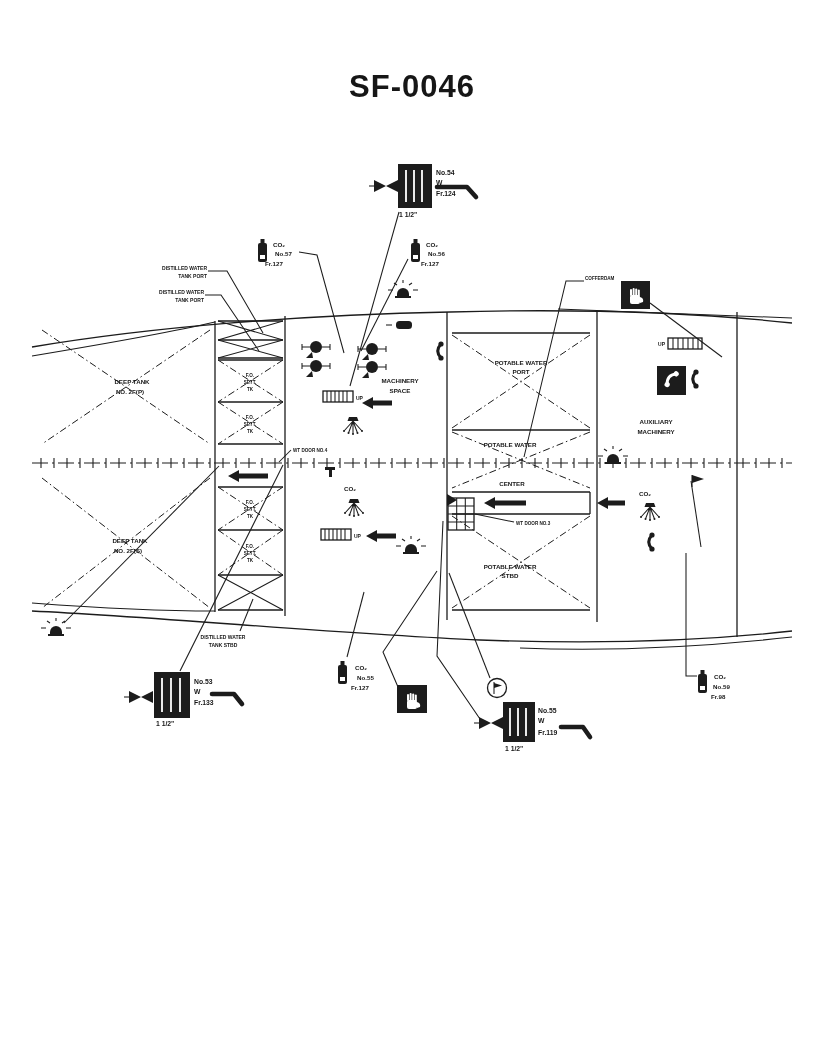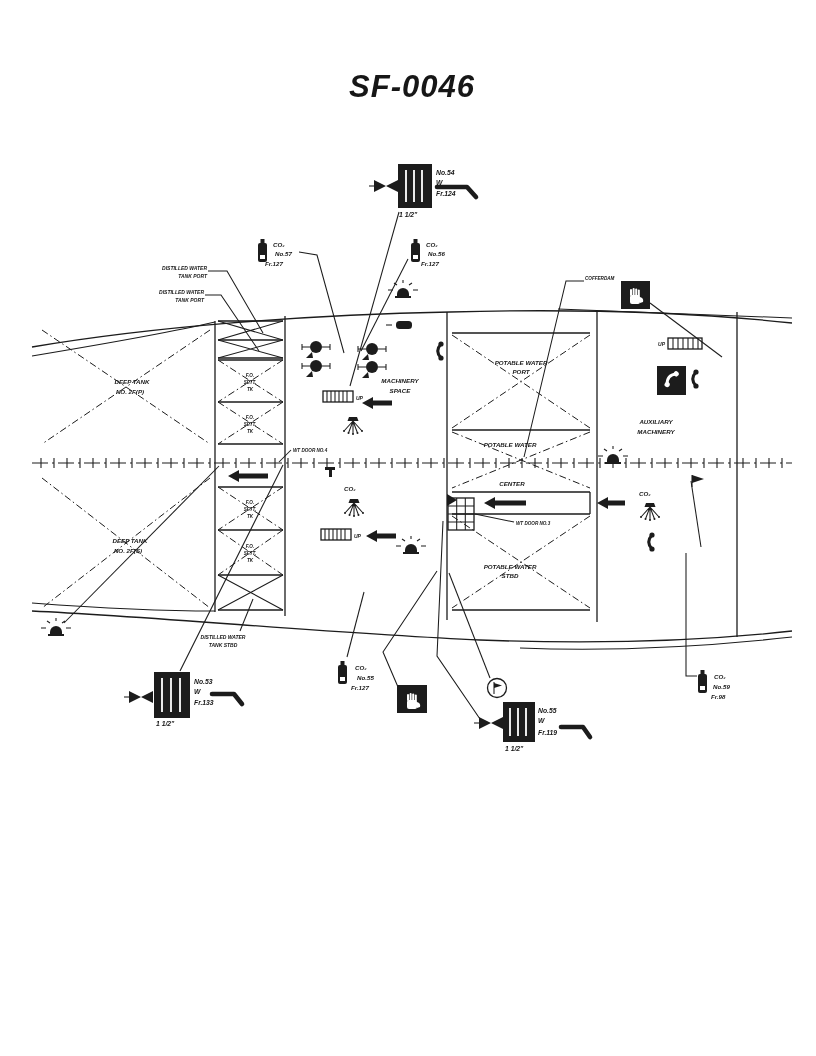--- a/index.html
+++ b/index.html
@@ -1,17 +1,17 @@
 <!DOCTYPE html>
 <html><head>
 <meta charset="utf-8">
 <style>
   html,body{margin:0;padding:0;background:#e8e8e8;}
   .page{width:816px;height:1056px;background:#ffffff;position:relative;margin:0 auto;
-        font-family:"Liberation Sans", sans-serif; overflow:hidden;font-style:italic;}
+        font-family:"Liberation Sans", sans-serif; overflow:hidden;}
   svg{position:absolute;left:0;top:0;}
   .ink{stroke:#1c1c1c;fill:none;stroke-width:1.3px;}
   .thin{stroke:#1c1c1c;fill:none;stroke-width:1.05px;}
   .fill{fill:#1c1c1c;stroke:none;}
   .xdash{stroke:#1c1c1c;fill:none;stroke-width:1px;stroke-dasharray:7 3 1.5 3;}
   .cline{stroke:#1c1c1c;fill:none;stroke-width:1.2px;stroke-dasharray:16 4 2 4;}
   .arm{stroke:#1c1c1c;fill:none;stroke-width:4.6px;stroke-linecap:round;stroke-linejoin:round;}
   text{fill:#161616;font-family:"Liberation Sans", sans-serif;}
   .ttl{font-size:31px;font-weight:bold;letter-spacing:1px;}
   .t7{font-size:6.8px;font-weight:bold;}

